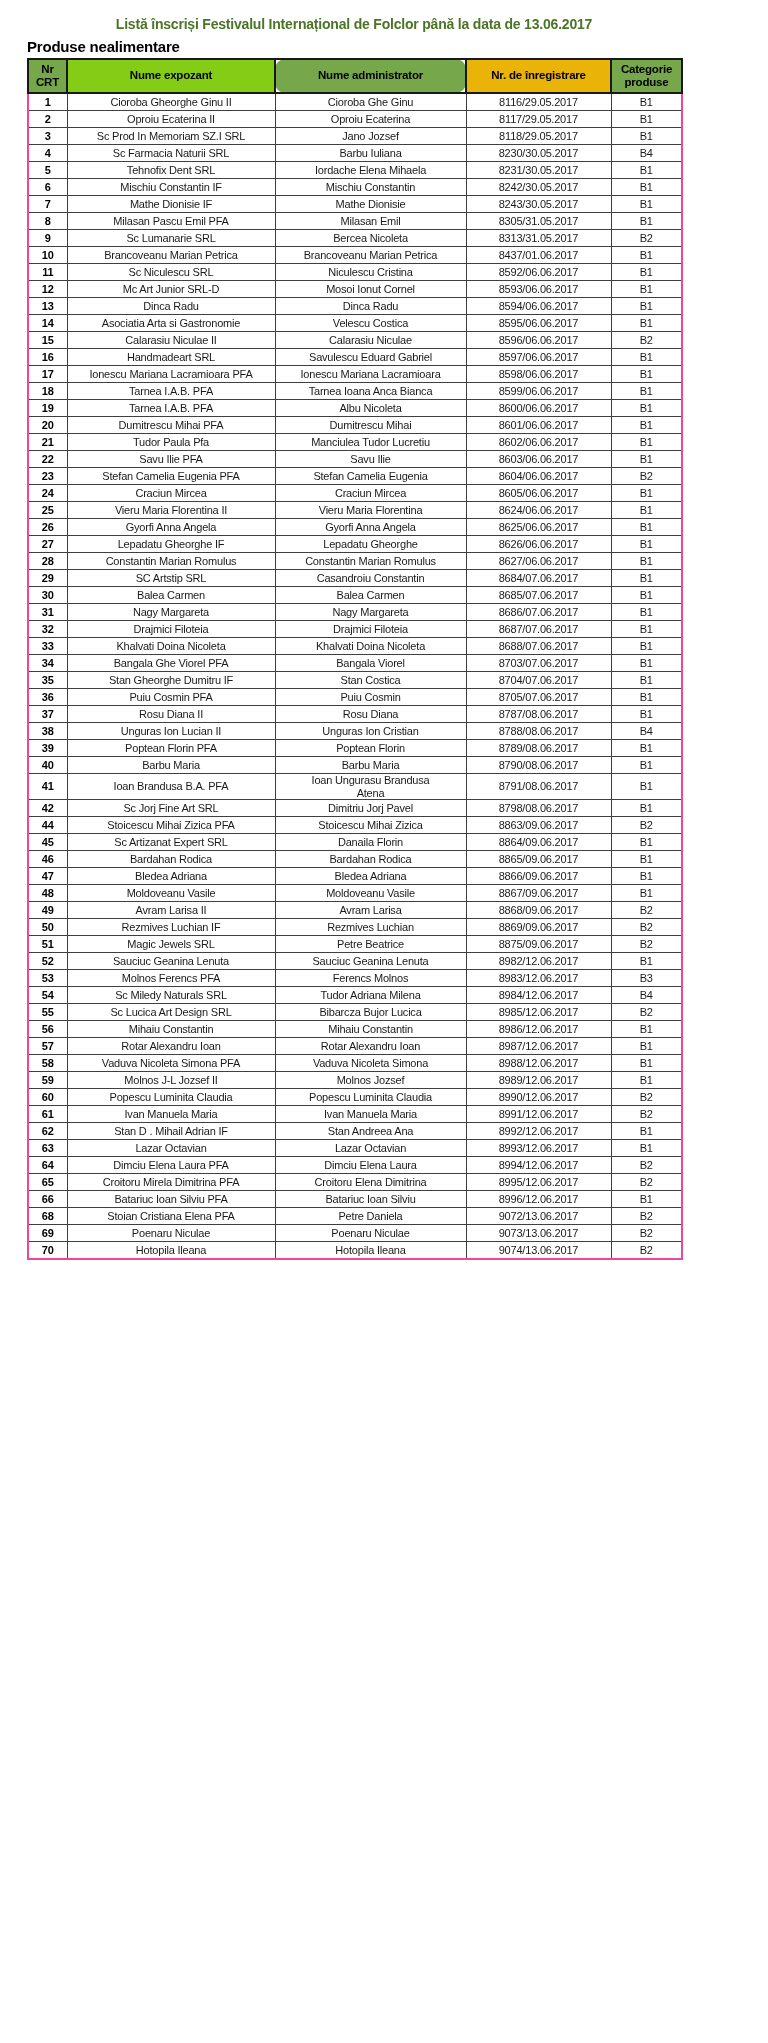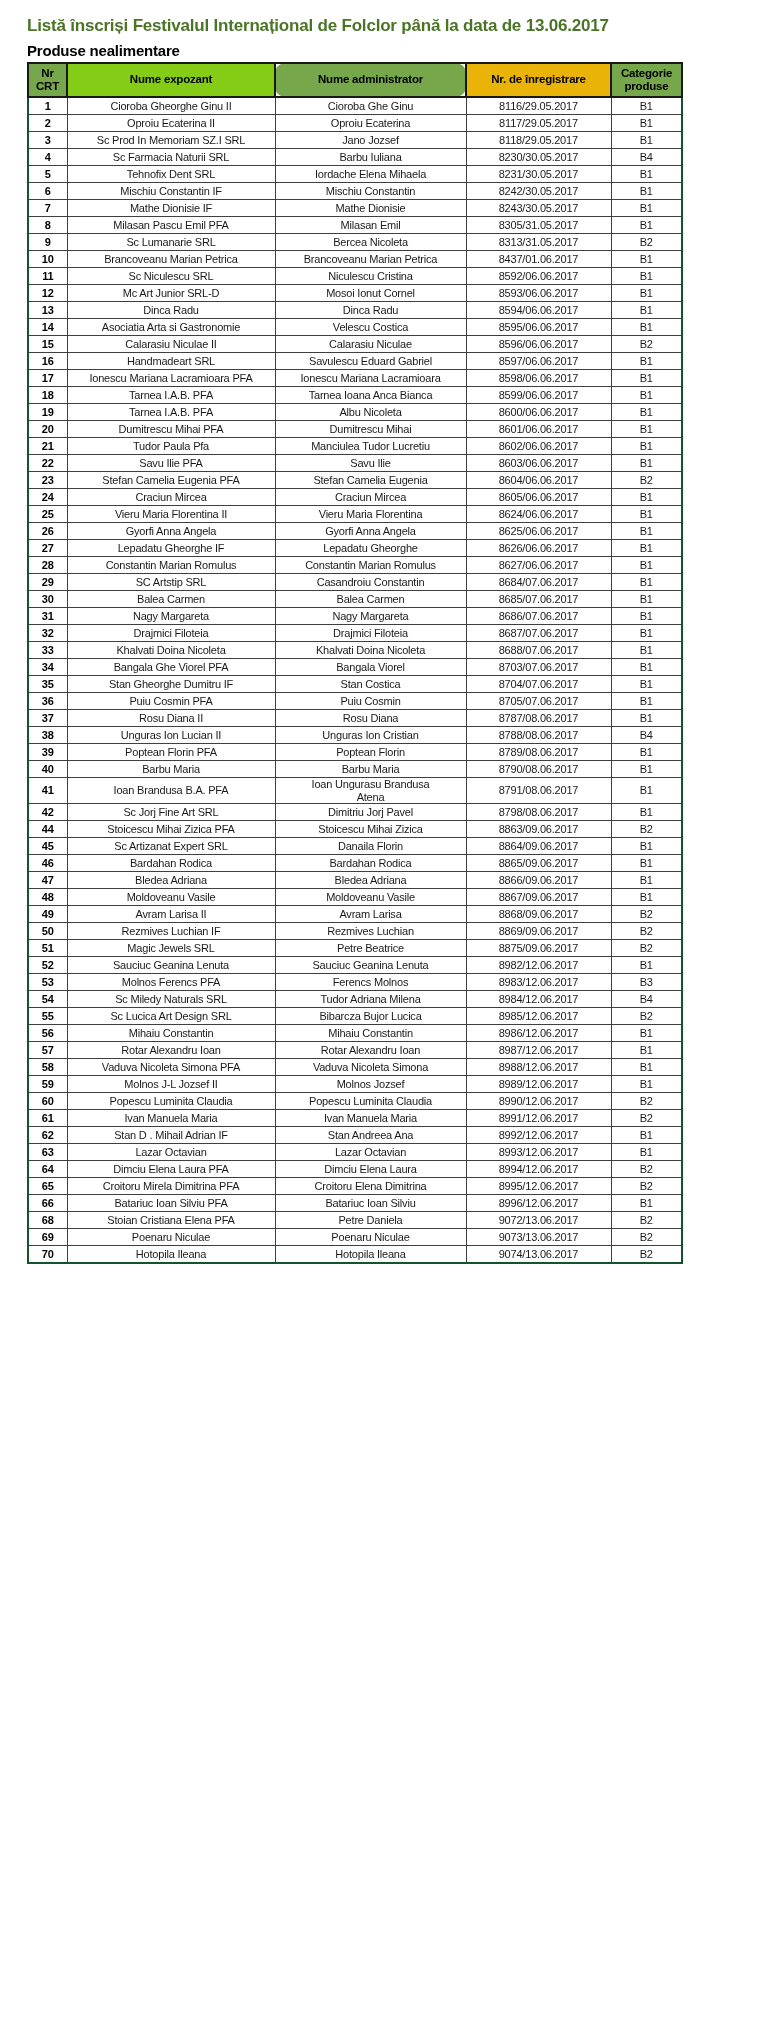--- a/index.html
+++ b/index.html
@@ -11,39 +11,39 @@
     font-family: "Liberation Sans", sans-serif;
     overflow: hidden;
   }
   .content {
     position: absolute;
     left: 27px;
     top: 16px;
     width: 654px;
   }
   .title {
-    font-size: 17px;
+    font-size: 14px;
     font-weight: bold;
-    text-align: left;
+    text-align: center;
     letter-spacing: -0.2px;
     margin: 0 0 6px 0;
   }
   .subtitle {
     font-size: 15px;
     font-weight: bold;
     color: #000000;
     text-align: left;
     letter-spacing: -0.2px;
     margin: 0 0 3px 0;
   }
   table.reg {
     border-collapse: collapse;
     table-layout: fixed;
     width: 654px;
-    border: 2px solid #14532d;
+    border: 2px solid #ec4899;
   }
   table.reg th {
     border: 2px solid #181818;
     font-size: 11.5px;
     font-weight: bold;
     color: #000000;
     text-align: center;
     vertical-align: middle;
     padding: 1px 2px;
     height: 30px;

